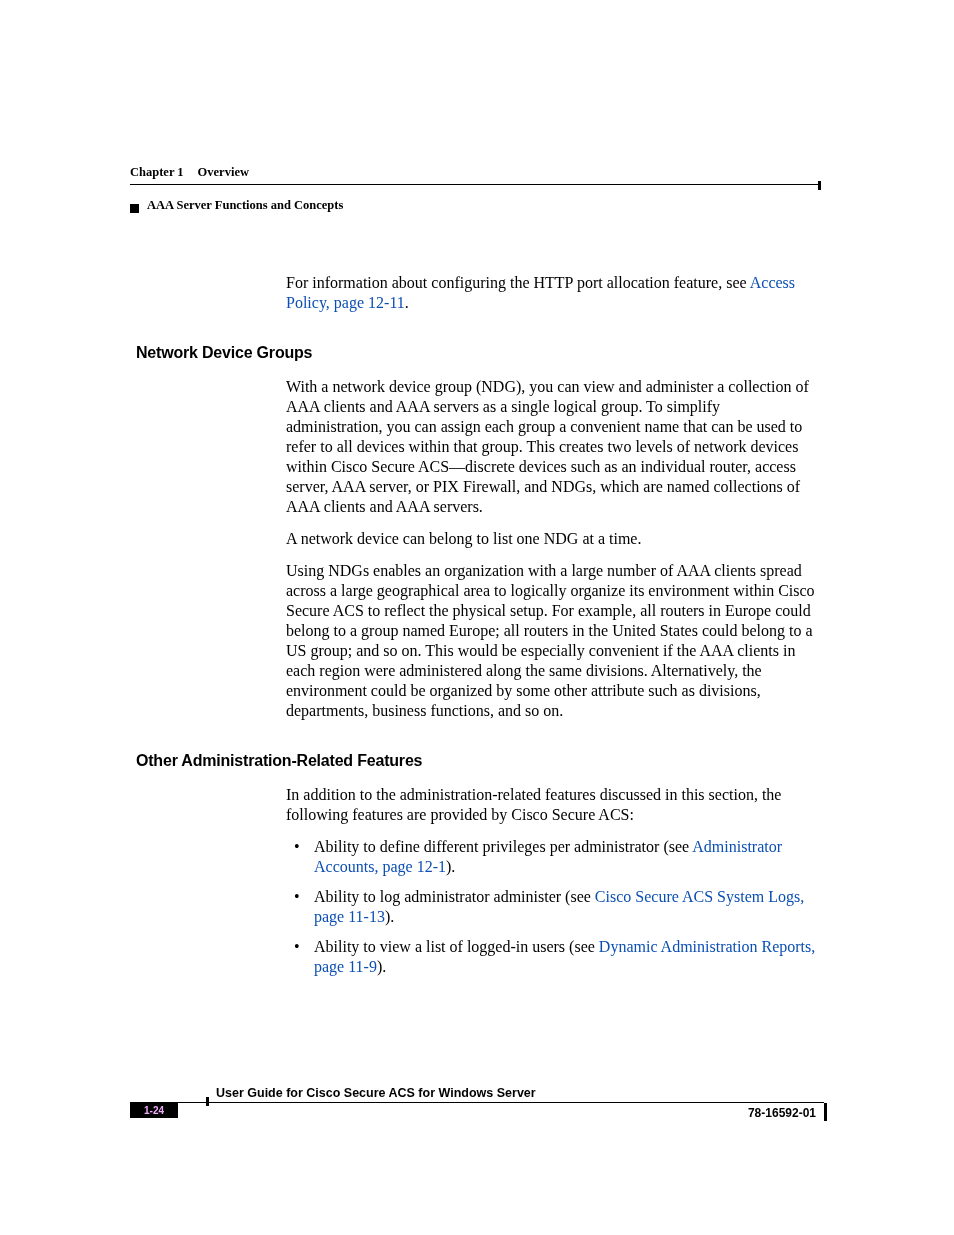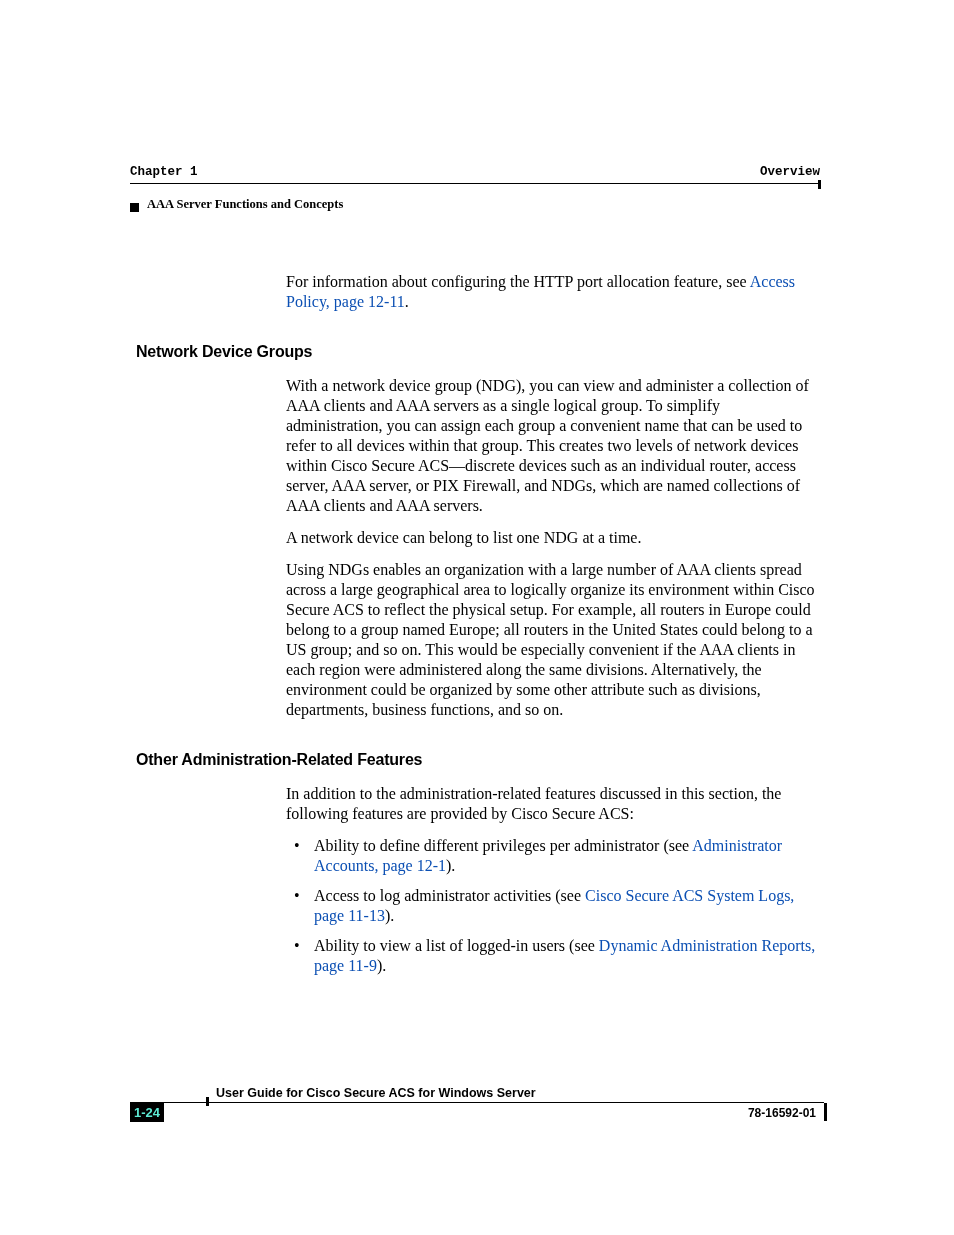--- a/index.html
+++ b/index.html
@@ -13,22 +13,22 @@
     position: relative;
   }
   .page {
     position: absolute;
     left: 130px;
     top: 165px;
     width: 690px;
   }
   .running-head {
     display: flex;
-    justify-content: space-between;
-    font-family: Liberation Mono, monospace;
+    justify-content: flex-start;
+    font-family: Liberation Serif, serif;
     font-weight: bold;
     font-size: 12.5px;
     margin-bottom: 4px;
   }
   .running-head .chapter-label { margin-right: 14px; }
   .header-rule {
     border-top: 1.5px solid #000;
     position: relative;
     margin-bottom: 0;
   }
@@ -113,25 +113,25 @@
   }
   .footer-bottom {
     display: flex;
     justify-content: space-between;
     align-items: flex-start;
     margin-top: 0;
     position: relative;
   }
   .page-badge {
     background: #000;
-    color: #5eead4;
-    font-family: Arial, Helvetica, sans-serif;
-    font-weight: bold;
-    font-size: 13px;
-    padding: 2px 4px;
+    color: #f0abfc;
+    font-family: Arial, Helvetica, sans-serif;
+    font-weight: bold;
+    font-size: 10px;
+    padding: 2px 14px;
     display: inline-block;
   }
   .doc-number {
     font-family: Arial, Helvetica, sans-serif;
     font-weight: bold;
     font-size: 12px;
     position: relative;
     padding-right: 8px;
     margin-top: 3px;
   }
@@ -174,21 +174,21 @@
 
     <h2>Other Administration-Related Features</h2>
 
     <p>In addition to the administration-related features discussed in this section, the following features are provided by Cisco Secure ACS:</p>
 
     <ul class="bullets">
       <li>
         <span>Ability to define different privileges per administrator (see </span><span class="link">Administrator Accounts, page 12-1</span><span>).</span>
       </li>
       <li>
-        <span>Access to log administrator activities (see </span><span class="link">Cisco Secure ACS System Logs, page 11-13</span><span>).</span>
+        <span>Ability to log administrator administer (see </span><span class="link">Cisco Secure ACS System Logs, page 11-13</span><span>).</span>
       </li>
       <li>
         <span>Ability to view a list of logged-in users (see </span><span class="link">Dynamic Administration Reports, page 11-9</span><span>).</span>
       </li>
     </ul>
 
   </div>
 </div>
 
 <div class="footer">

